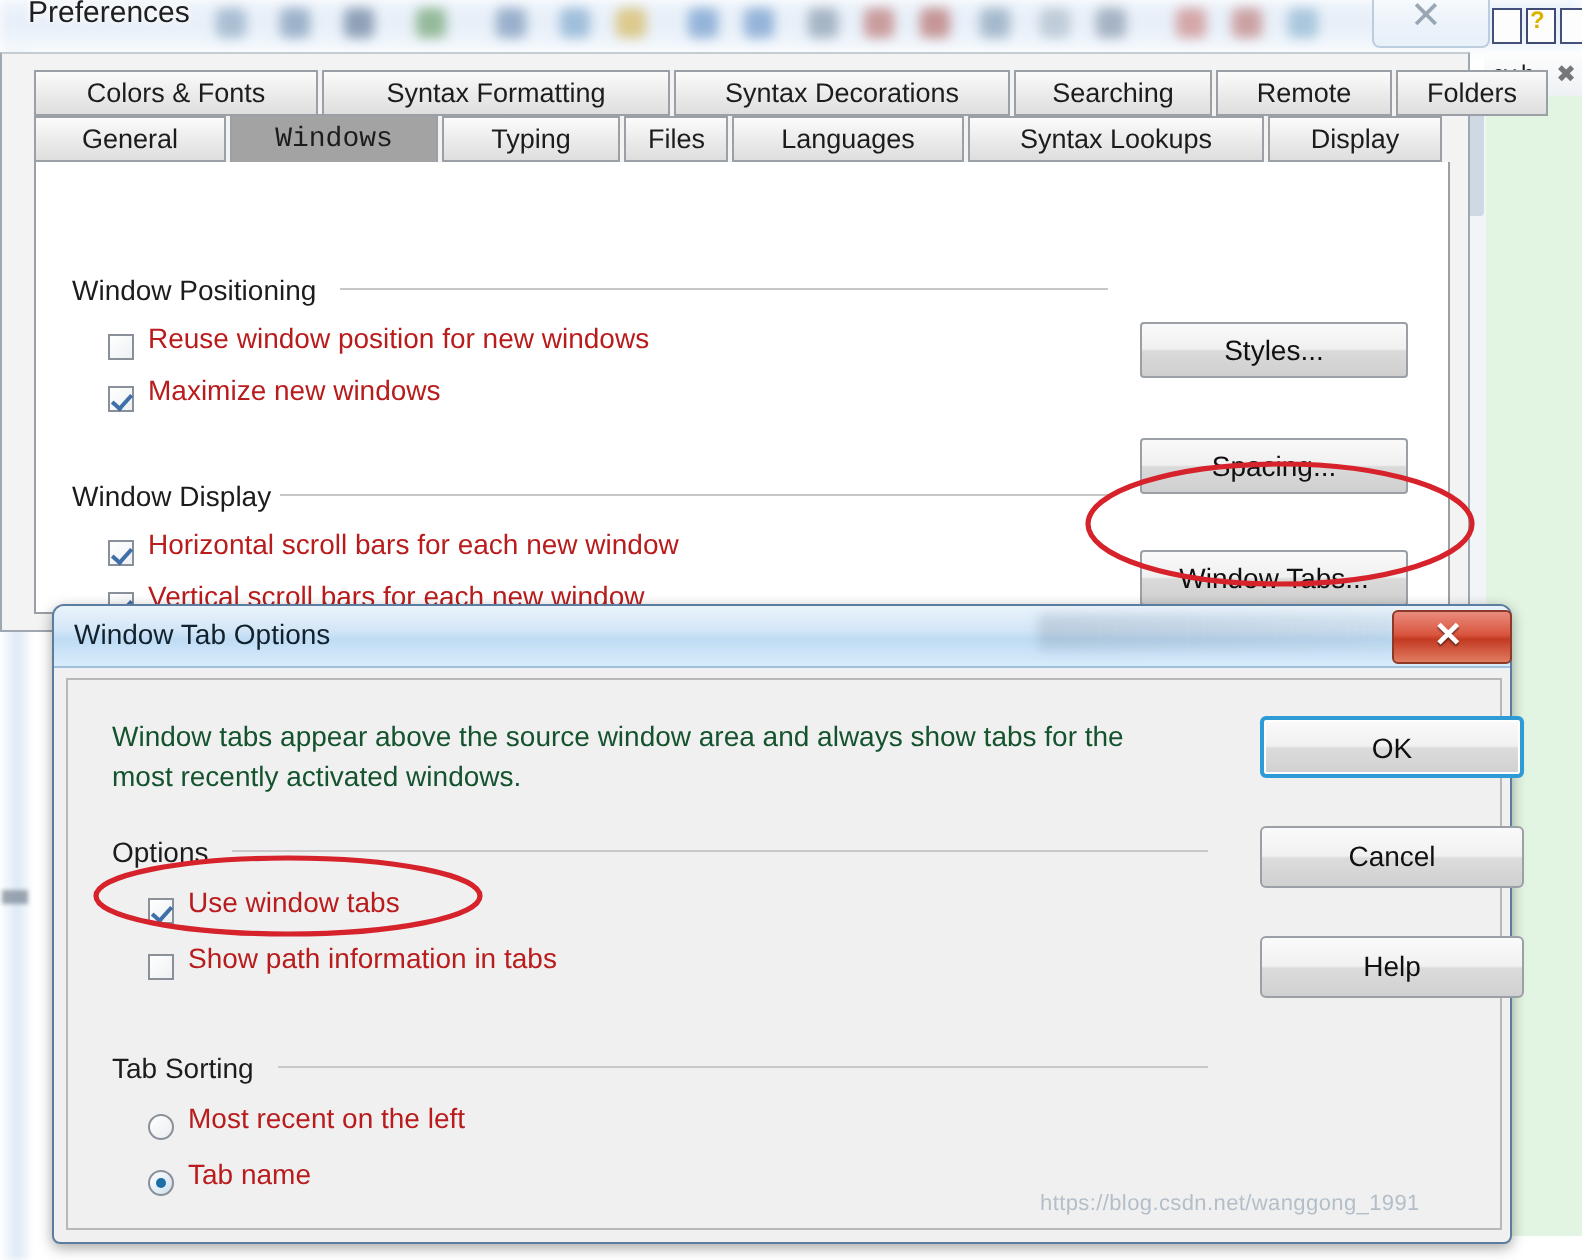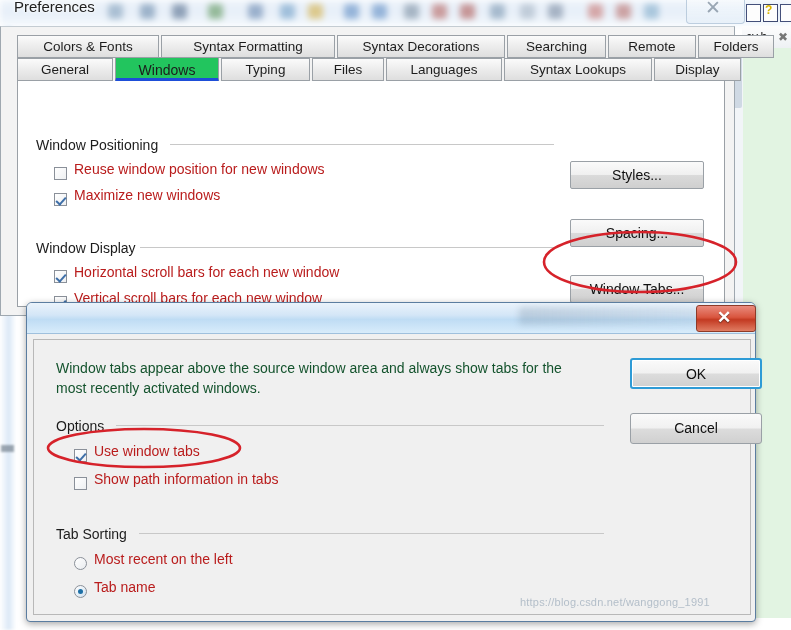--- a/index.html
+++ b/index.html
@@ -78,23 +78,24 @@
   .tabrow{position:absolute;left:0;height:23px;white-space:nowrap;font-size:0;}
   .ptab{
     display:inline-block;height:23px;line-height:22px;
     background:linear-gradient(to bottom,#fbfbfb 0%,#ececec 50%,#dedede 100%);
     border:1px solid #9aa0a6;border-bottom:1px solid #9aa0a6;
     margin-right:2px;padding:0 11px;box-sizing:border-box;
     font-size:13.5px;font-family:"Liberation Sans",sans-serif;color:#1c1c1c;
     vertical-align:top;text-align:center;
   }
   .ptab.active{
-    background:#22c55e;border-bottom:4px solid #1d4ed8;
+    background:#a3a3a3;border-bottom:1px solid #1d4ed8;
     height:25px;line-height:24px;margin-top:-1px;
     font-size:14px;
+    font-family:Liberation Mono, monospace;
   }
 
   #prefs-page{
     position:absolute;left:16px;top:54px;width:708px;height:226px;
     background:#ffffff;border:1px solid #9aa0a6;border-top:none;box-sizing:border-box;
   }
 
   .grouplabel{position:absolute;font-size:14px;color:#1c1c1c;background:#ffffff;padding-right:6px;}
   .grouprule{position:absolute;height:1px;background:#c8c8c8;}
 
@@ -249,21 +250,21 @@
         <span class="ptab" style="width:168px">Syntax Decorations</span>
         <span class="ptab" style="width:99px">Searching</span>
         <span class="ptab" style="width:88px">Remote</span>
         <span class="ptab" style="width:76px">Folders</span>
       </div>
 
       <div class="tabrow" style="top:23px;">
         <span class="ptab" style="width:96px">General</span>
         <span class="ptab active" style="width:104px">Windows</span>
         <span class="ptab" style="width:89px">Typing</span>
-        <span class="ptab" style="width:72px">Files</span>
+        <span class="ptab" style="width:52px">Files</span>
         <span class="ptab" style="width:116px">Languages</span>
         <span class="ptab" style="width:148px">Syntax Lookups</span>
         <span class="ptab" style="width:87px">Display</span>
       </div>
     </div>
 
     <div id="prefs-page">
 
       <div class="grouplabel" style="left:18px;top:56px;">Window Positioning</div>
       <div class="grouprule" style="left:152px;top:63px;width:384px;"></div>
@@ -288,20 +289,21 @@
       <div class="pbtn" style="left:552px;top:194px;width:134px;">Window Tabs...</div>
       <div class="pbtn" style="left:552px;top:250px;width:134px;opacity:.55;filter:blur(1.2px);"></div>
     </div>
   </div>
 </div>
 
 <div id="wto-dialog">
 
   <div id="wto-titlebar">
     <div id="wto-ghost"></div>
+    <div id="wto-title">Window Tab Options</div>
     <div id="wto-close">
       <span class="x">✕</span>
     </div>
   </div>
 
   <div id="wto-client">
 
     <div id="wto-desc">Window tabs appear above the source window area and always show tabs for the most recently activated windows.</div>
 
     <div class="grouplabel" style="left:22px;top:78px;background:#f0f0f0;">Options</div>
@@ -317,20 +319,21 @@
     <div class="grouprule" style="left:105px;top:193px;width:465px;"></div>
 
     <div class="radio" style="left:40px;top:217px;"></div>
     <div class="chklabel" style="left:60px;top:211px;">Most recent on the left</div>
 
     <div class="radio on" style="left:40px;top:245px;"></div>
     <div class="chklabel" style="left:60px;top:239px;">Tab name</div>
 
     <div class="wbtn default" style="left:596px;top:18px;">OK</div>
     <div class="wbtn" style="left:596px;top:73px;">Cancel</div>
+    <div class="wbtn" style="left:596px;top:128px;">Help</div>
   </div>
 </div>
 
 <div class="annot" style="left:540px;top:228px;">
   <svg width="200" height="68" viewBox="0 0 200 68" aria-hidden="true">
     <ellipse cx="100" cy="34" rx="96" ry="30" fill="none" stroke="#d6222a" stroke-width="2.6"></ellipse>
   </svg>
 </div>
 
 <div class="annot" style="left:44px;top:426px;">

